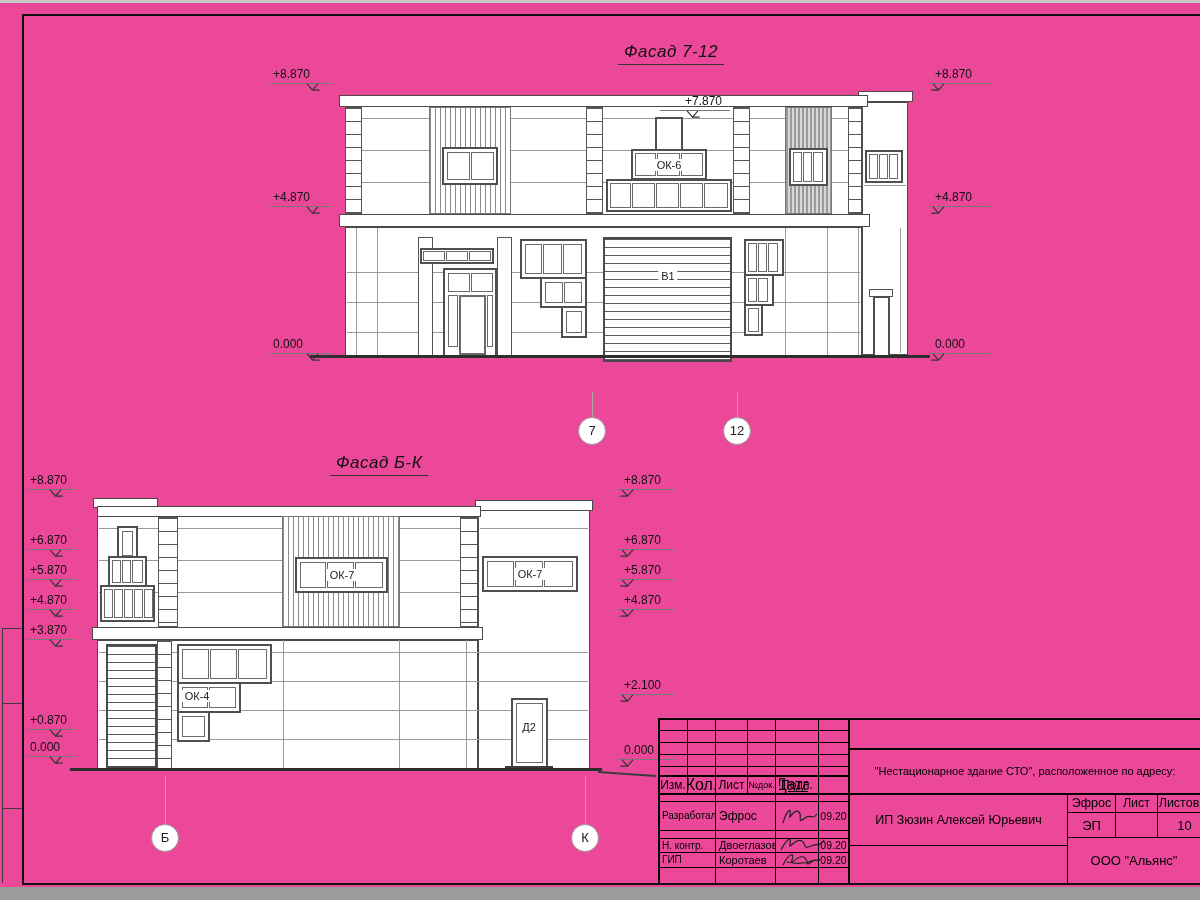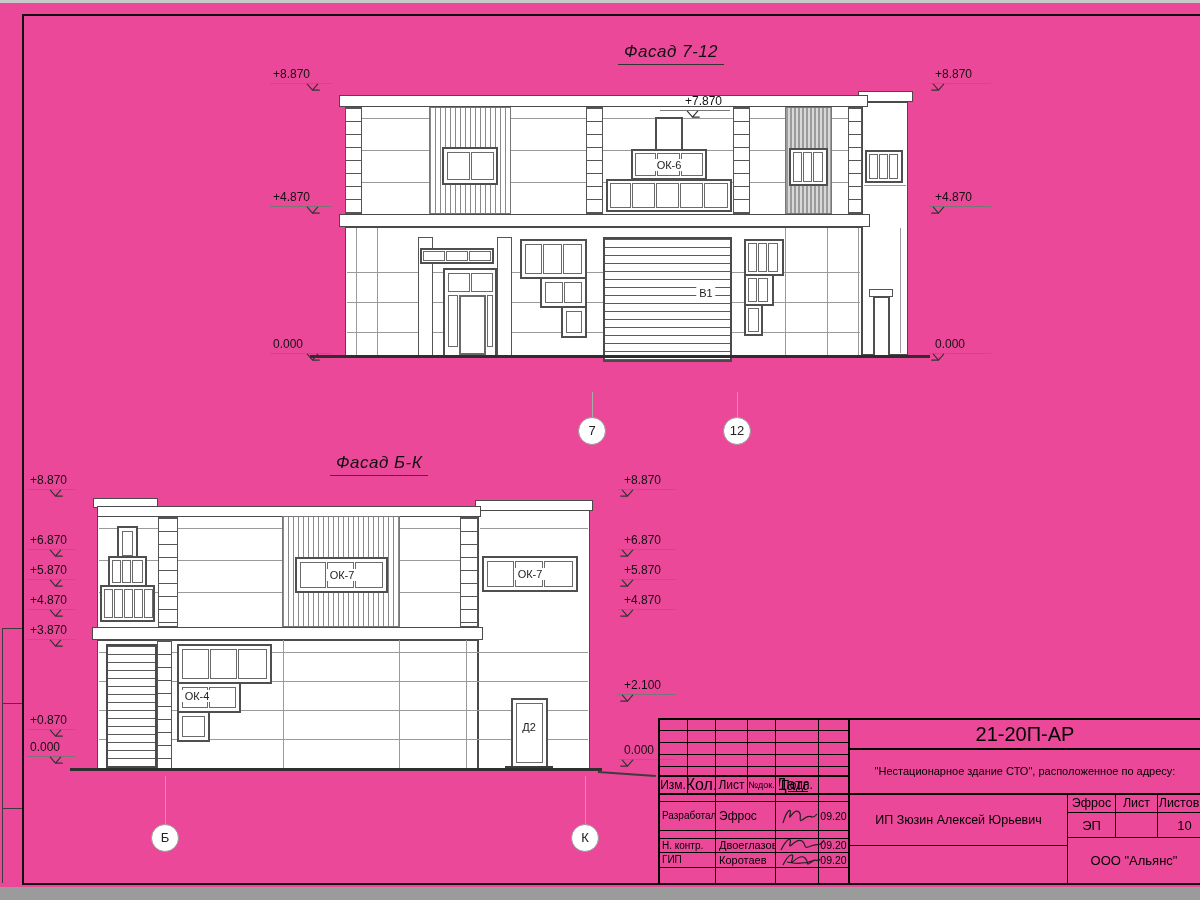--- a/index.html
+++ b/index.html
@@ -154,21 +154,21 @@
   </div>
   <div class="win" style="left:540px;top:277px;width:47px;height:31px;">
     <div class="pane" style="left:3px;top:3px;width:18px;height:21px;"></div>
     <div class="pane" style="left:22px;top:3px;width:18px;height:21px;"></div>
   </div>
   <div class="win" style="left:561px;top:306px;width:26px;height:32px;">
     <div class="pane" style="left:3px;top:3px;width:16px;height:22px;"></div>
   </div>
 
   <div class="shutter" style="left:603px;top:237px;width:129px;height:125px;"></div>
-  <span class="lbl" style="left:668px;top:293px;margin-left:38px;">В1</span>
+  <span class="lbl" style="left:668px;top:276px;">В1</span>
 
   <div class="win" style="left:744px;top:239px;width:40px;height:37px;">
     <div class="pane" style="left:2px;top:2px;width:9px;height:29px;"></div>
     <div class="pane" style="left:12px;top:2px;width:9px;height:29px;"></div>
     <div class="pane" style="left:22px;top:2px;width:10px;height:29px;"></div>
   </div>
   <div class="win" style="left:744px;top:274px;width:30px;height:32px;">
     <div class="pane" style="left:2px;top:2px;width:9px;height:24px;"></div>
     <div class="pane" style="left:12px;top:2px;width:10px;height:24px;"></div>
   </div>
@@ -442,21 +442,20 @@
   <svg class="sig" style="left:779px;top:803px;width:40px;height:26px;" viewBox="0 0 40 26">
     <path d="M4 20 C8 6 13 4 11 12 C9 20 15 4 20 9 C24 13 17 22 26 15 C32 10 33 18 38 11" stroke="#222" fill="none" stroke-width="1.2"></path>
   </svg>
   <svg class="sig" style="left:778px;top:834px;width:48px;height:20px;" viewBox="0 0 48 20">
     <path d="M3 16 C9 4 14 2 12 10 C10 17 18 3 24 7 C29 10 24 16 33 12 C40 9 42 13 46 6" stroke="#222" fill="none" stroke-width="1.2"></path>
   </svg>
   <svg class="sig" style="left:779px;top:850px;width:42px;height:20px;" viewBox="0 0 42 20">
     <path d="M4 15 C10 3 16 2 13 10 C10 18 20 2 26 8 C31 13 25 17 34 11 C38 8 39 13 41 9 M8 12 C16 14 26 14 36 10" stroke="#222" fill="none" stroke-width="1.2"></path>
   </svg>
 
-  <div class="cell" style="left:850px;top:720px;width:350px;height:28px;font-size:20px;">21-20П-АР</div>
   <div class="cell" style="left:850px;top:750px;width:350px;height:43px;flex-direction:column;font-size:11px;line-height:13px;">
     <span>"Нестационарное здание СТО", расположенное по адресу:</span>
   </div>
   <div class="cell" style="left:850px;top:795px;width:217px;height:50px;font-size:12.5px;">ИП Зюзин Алексей Юрьевич</div>
   <div class="cell" style="left:1068px;top:794px;width:47px;height:18px;font-size:12.5px;">Эфрос</div>
   <div class="cell" style="left:1116px;top:794px;width:41px;height:18px;font-size:12.5px;">Лист</div>
   <div class="cell" style="left:1158px;top:794px;width:42px;height:18px;font-size:12.5px;">Листов</div>
   <div class="cell" style="left:1068px;top:813px;width:47px;height:24px;font-size:13px;">ЭП</div>
   <div class="cell" style="left:1164px;top:813px;width:41px;height:24px;font-size:13px;">10</div>
   <div class="cell" style="left:1068px;top:838px;width:132px;height:45px;font-size:13px;">ООО "Альянс"</div>

